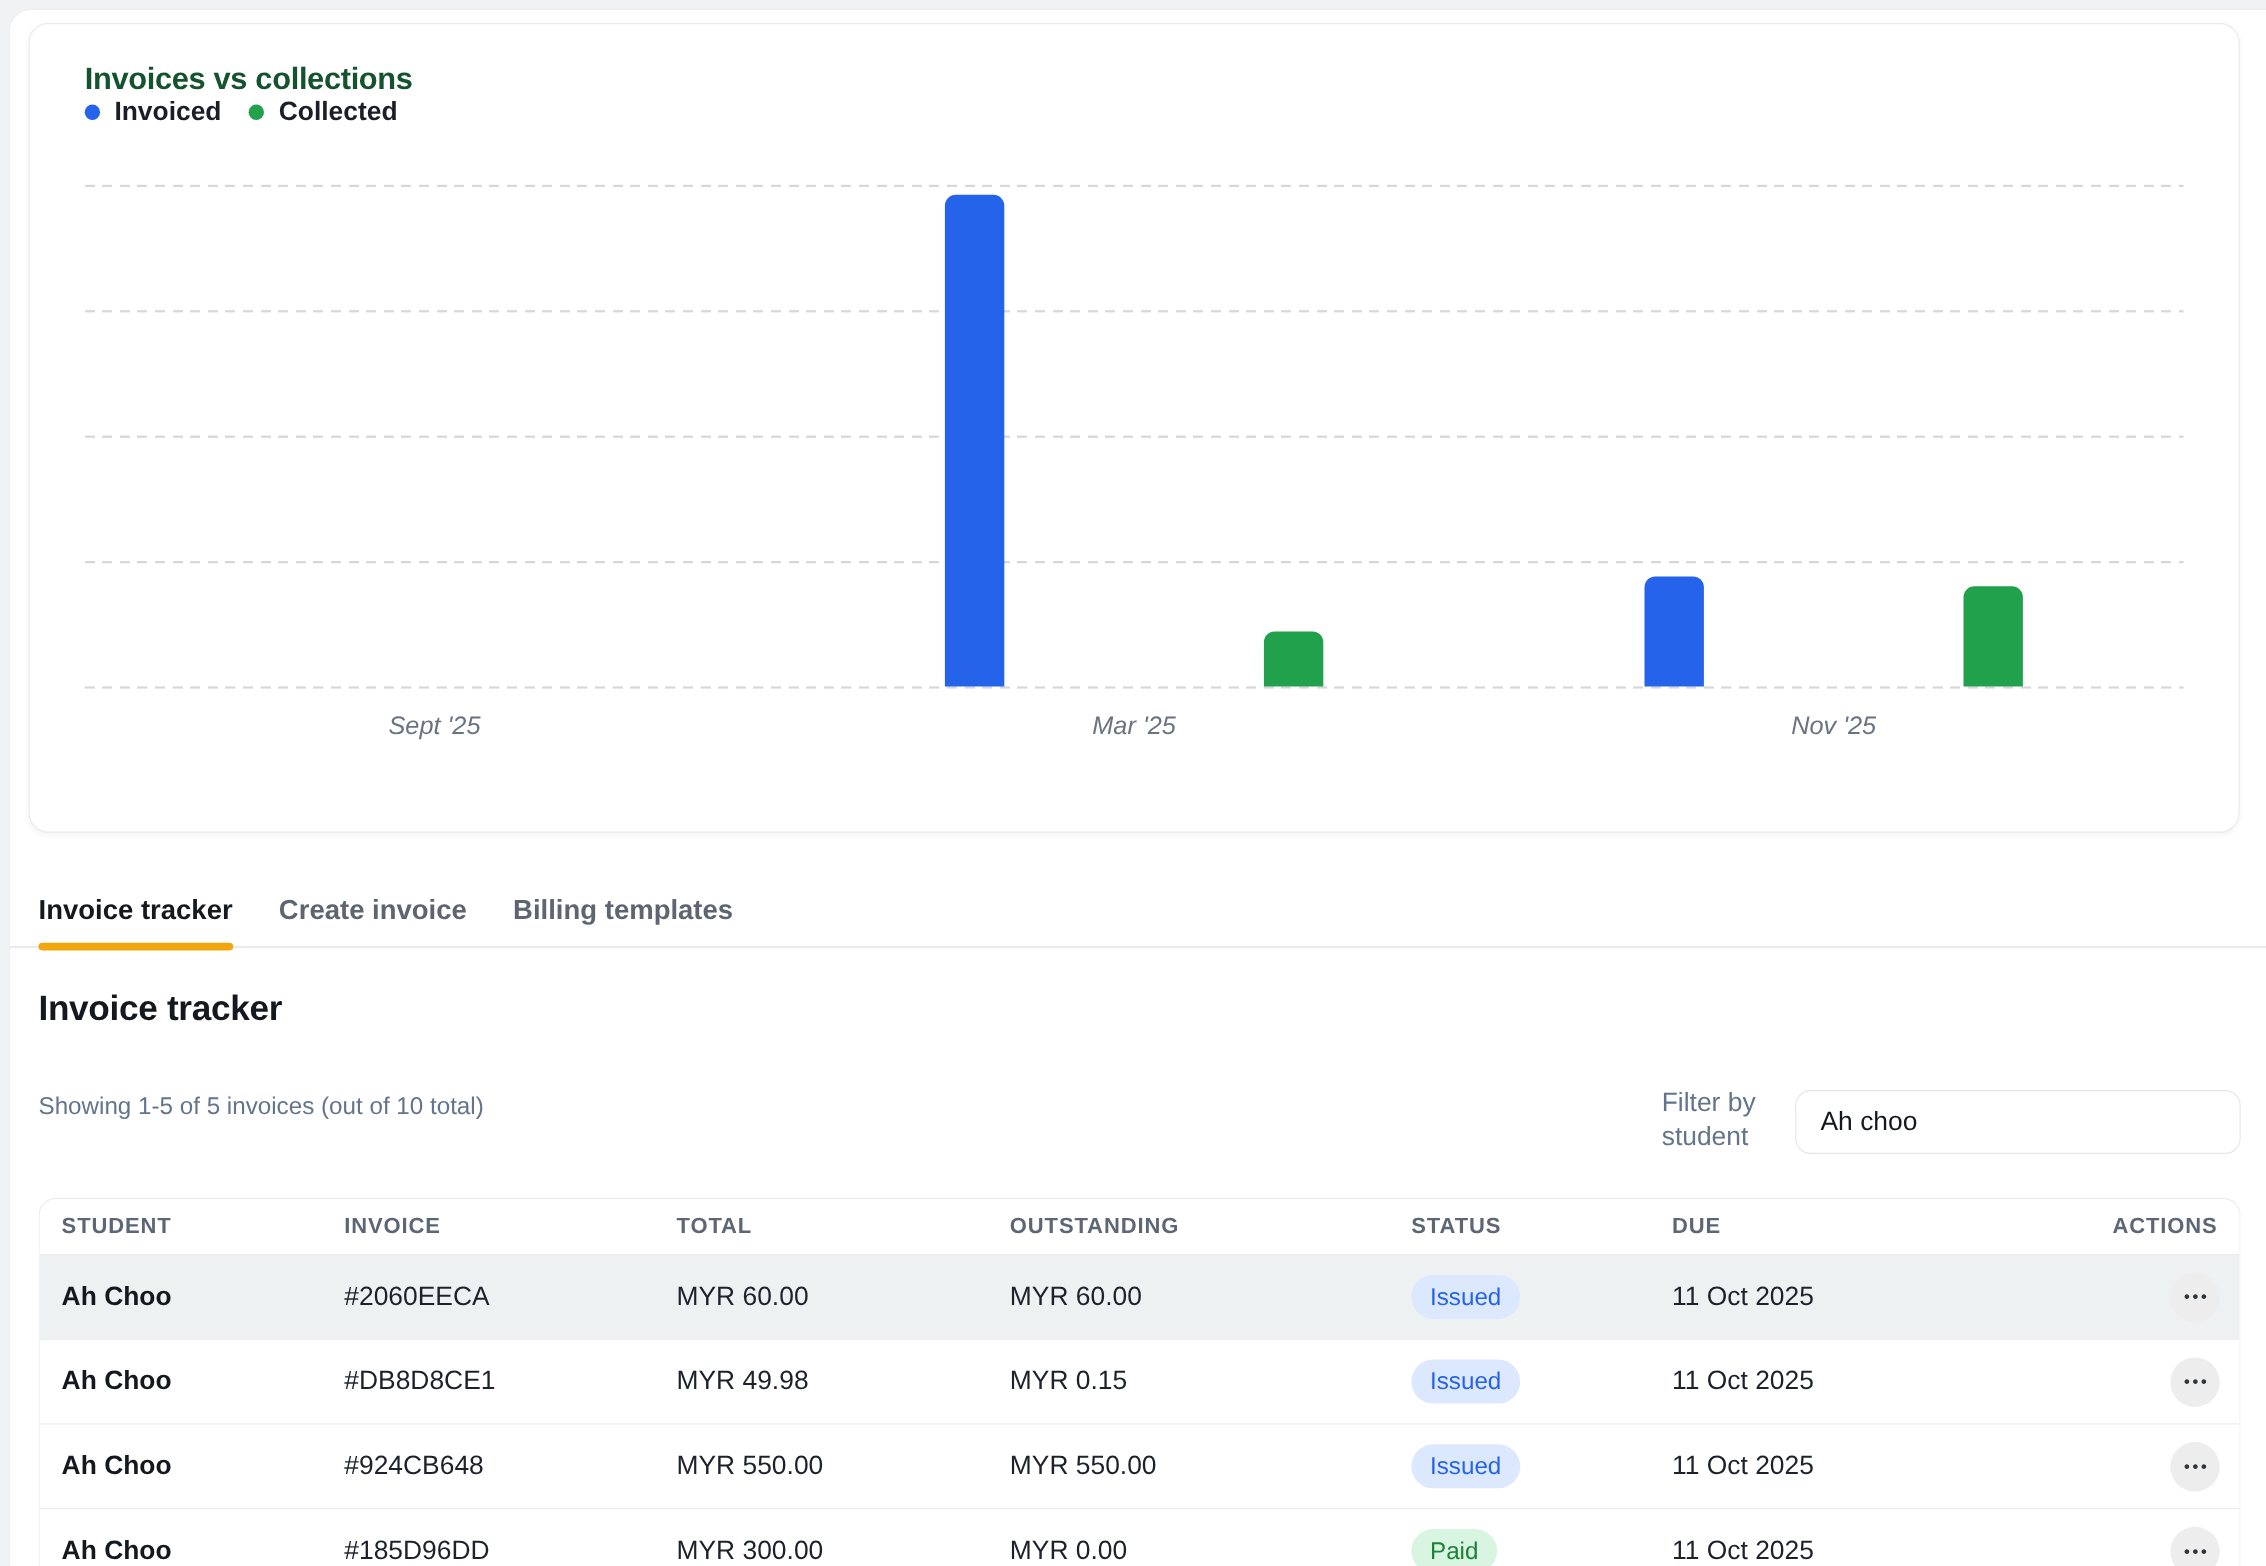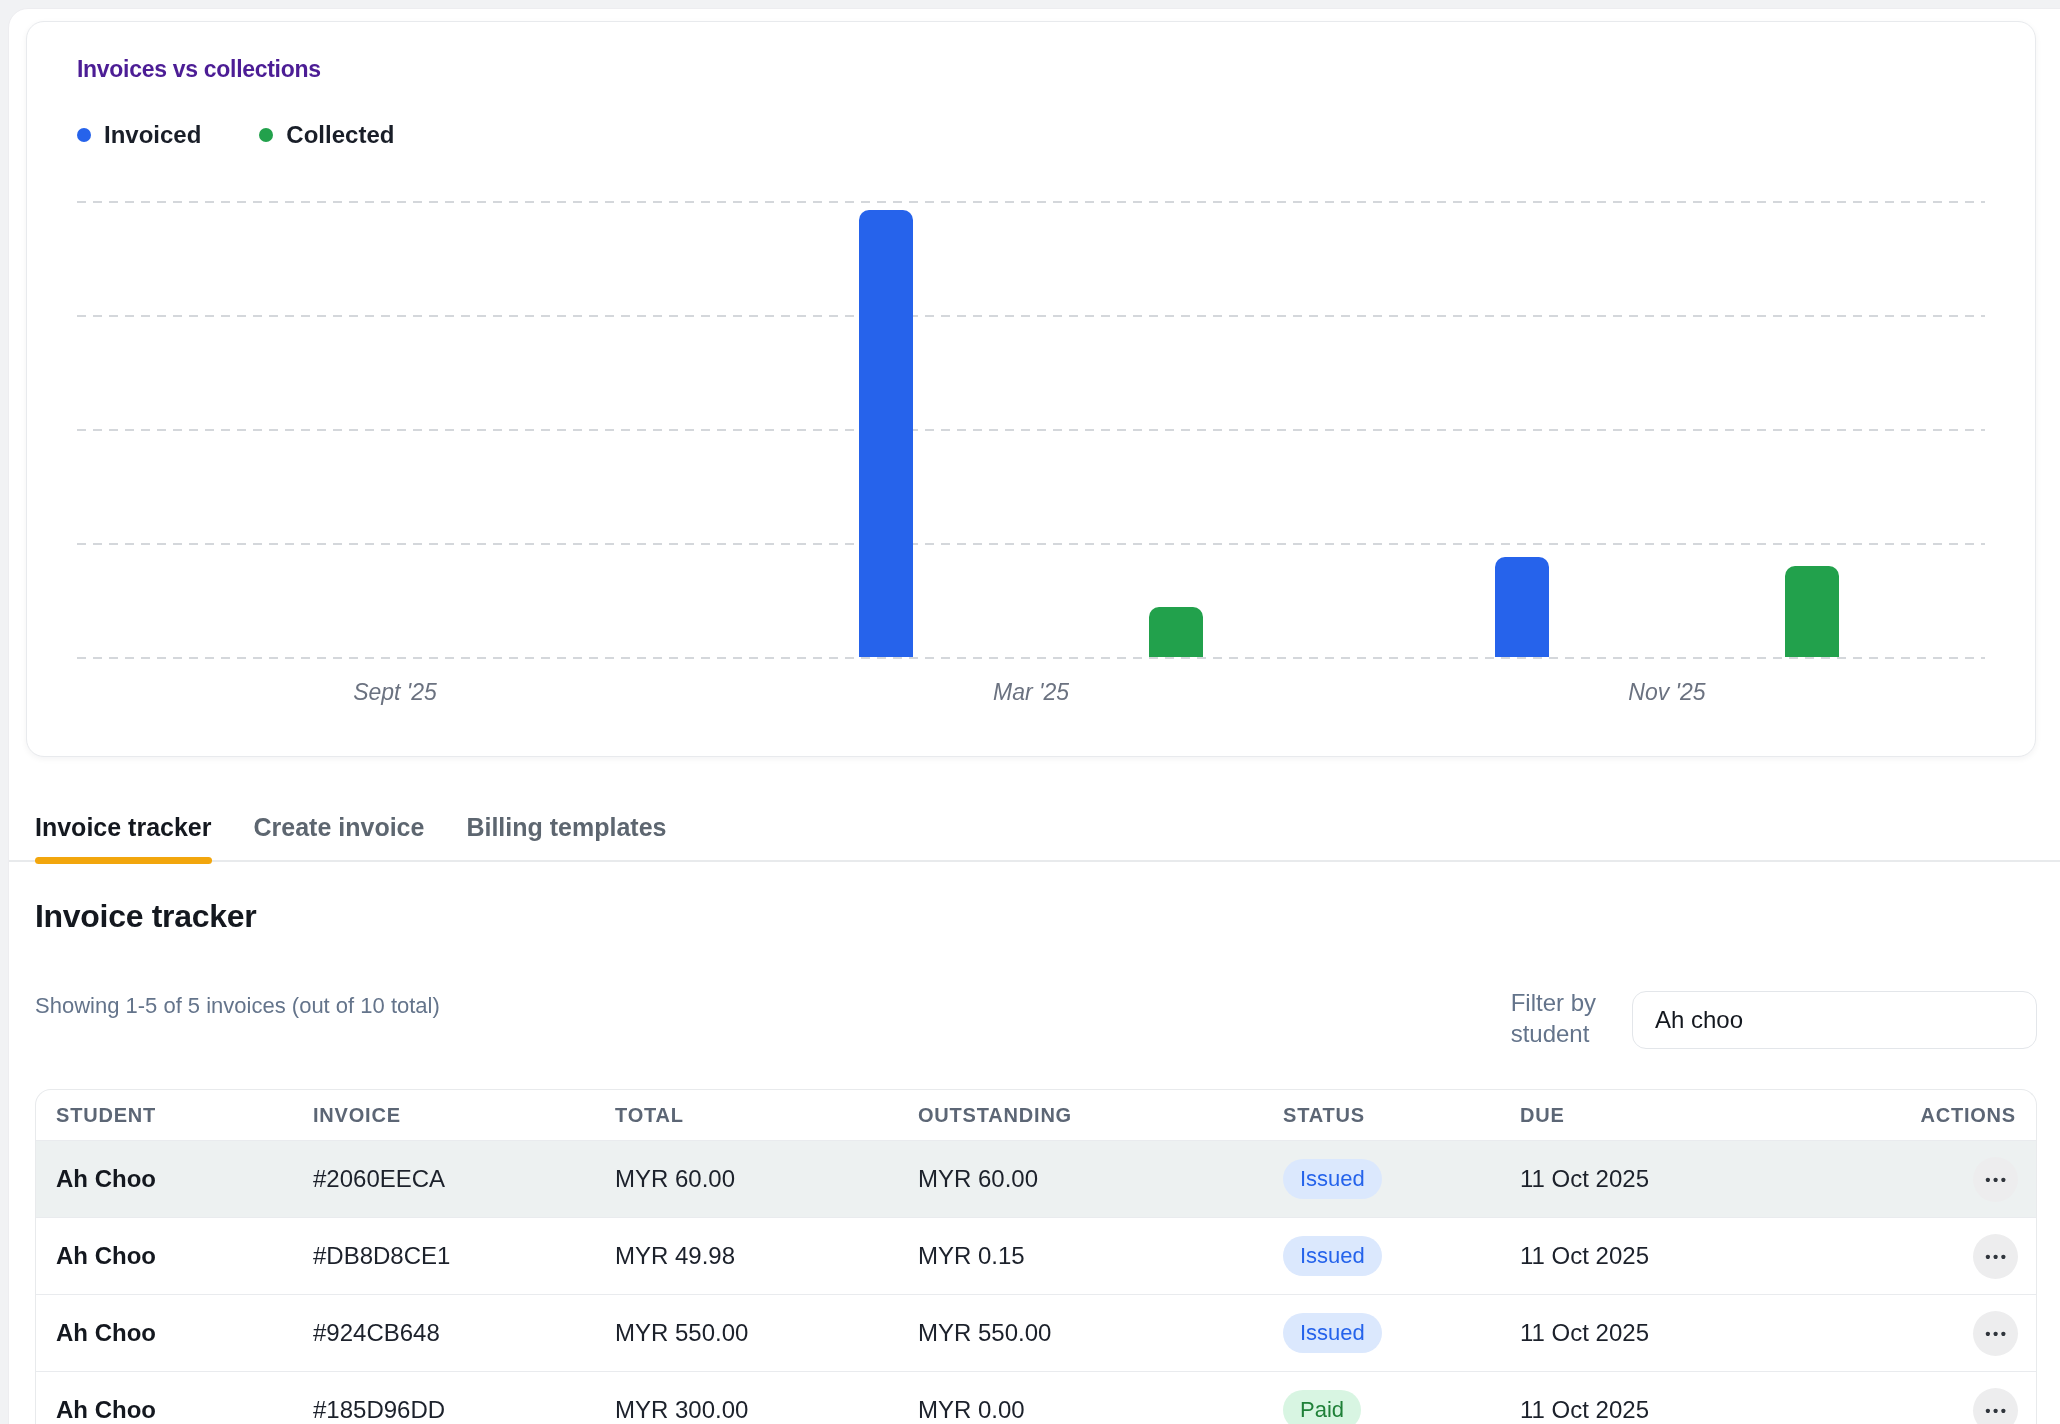--- a/index.html
+++ b/index.html
@@ -20,31 +20,31 @@
   .chart-card {
     position: absolute; left: 17px; top: 12px;
     width: 2010px; height: 736px;
     background: #fff;
     border: 1px solid #e8eaed;
     border-radius: 18px;
     box-shadow: 0 2px 6px rgba(16,24,40,.05);
     padding: 34px 50px 0 50px;
   }
   .card-header { display: flex; justify-content: space-between; align-items: center; }
-  .card-title { font-size: 23px; font-weight: 800; letter-spacing: -0.3px; color: #4c1d95; }
+  .card-title { font-size: 28px; font-weight: 800; letter-spacing: -0.3px; color: #14532d; }
   .timeframe { display: flex; align-items: center; gap: 24px; }
   .timeframe-label { font-size: 24px; color: #6b7280; }
   .select-box {
     display: flex; align-items: center; gap: 30px;
     border: 1px solid #e3e6ea; border-radius: 14px;
     padding: 16px 26px; background: #fff;
     font-size: 25px; font-weight: 500; color: #14181f;
     cursor: pointer;
   }
-  .legend { display: flex; gap: 58px; margin-top: 38px; }
+  .legend { display: flex; gap: 25px; }
   .legend-item { display: flex; align-items: center; gap: 13px; }
   .legend-dot { width: 14px; height: 14px; border-radius: 50%; }
   .legend-label { font-size: 24px; font-weight: 600; color: #191e28; }
   .plot { position: relative; height: 456px; margin-top: 52px; }
   .gridline {
     position: absolute; left: 0; right: 0; height: 2px;
     background: repeating-linear-gradient(90deg,#d4d7db 0 9px,transparent 9px 16px);
   }
   .bar-groups { position: absolute; left: 0; right: 0; top: 0; bottom: 0; display: flex; }
   .bar-group {

